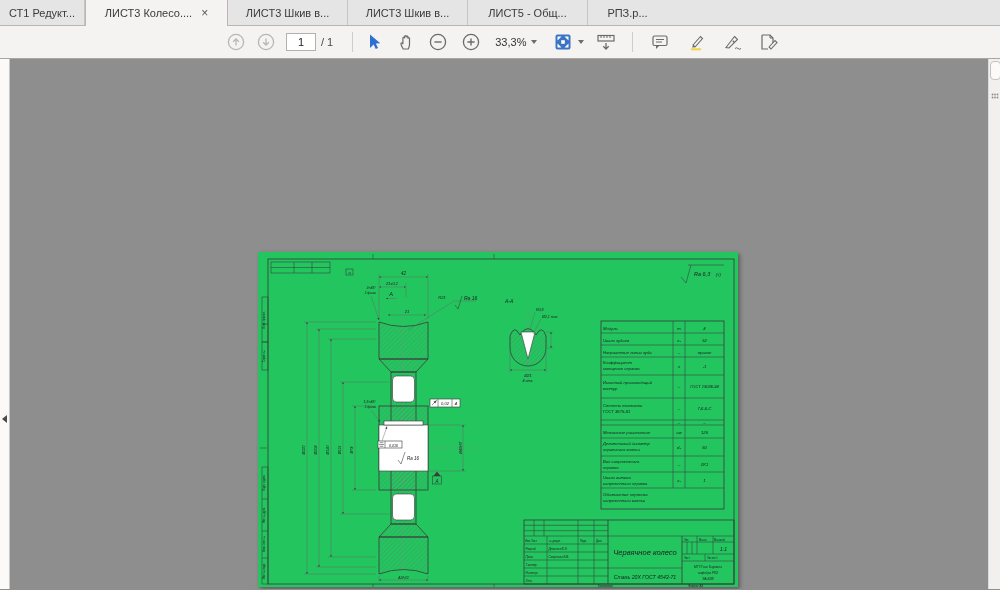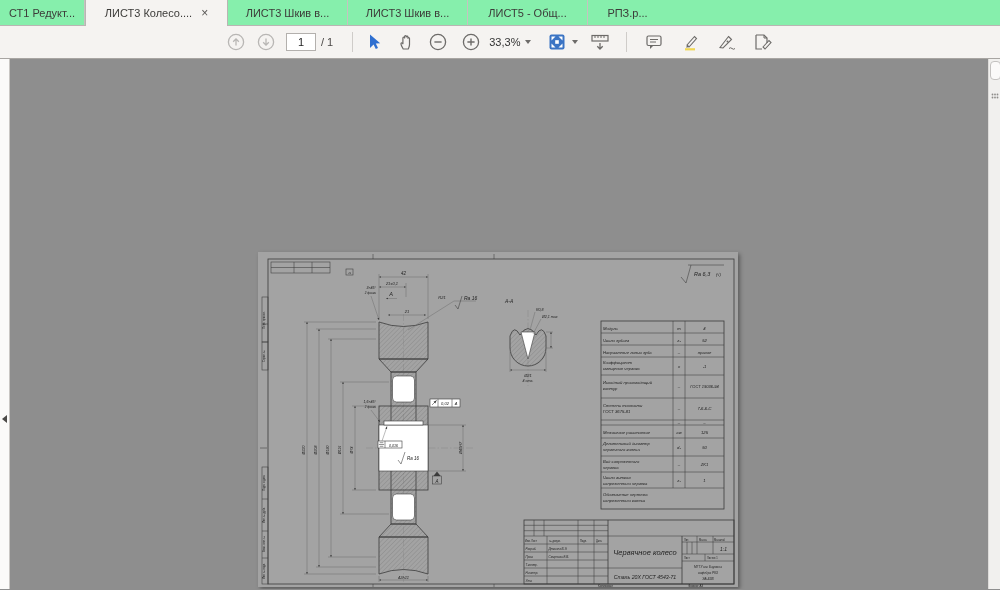--- a/index.html
+++ b/index.html
@@ -1,55 +1,55 @@
 <!DOCTYPE html>
 <html><head>
 <meta charset="utf-8">
 <style>
   html,body{margin:0;padding:0}
   body{width:1000px;height:590px;overflow:hidden;background:#8e8e8e;
        font-family:"Liberation Sans",sans-serif;-webkit-font-smoothing:antialiased}
 
   
-  .tabbar{height:26px;background:#86efac;display:flex;align-items:stretch;
+  .tabbar{height:26px;background:#e5e5e5;display:flex;align-items:stretch;
           border-bottom:1px solid #b9b6b3;box-sizing:border-box}
   .tab{display:flex;align-items:center;justify-content:center;font-size:11px;color:#3c3b39;
        border-right:1px solid #c6c3c0;box-sizing:border-box;white-space:nowrap;overflow:hidden;
        cursor:default;flex:none}
   .tab.active{background:#f5f3f1;border-left:1px solid #b9b6b3;border-right:1px solid #b9b6b3;
        margin-bottom:-1px}
   .tab .close{margin-left:9px;color:#5a5856;font-size:12px;line-height:1;cursor:pointer}
 
   
   .toolbar{height:33px;background:#f5f3f1;border-bottom:1px solid #a8a5a2;
            display:flex;align-items:center;padding-left:224px;box-sizing:border-box}
   .tbtn{display:flex;align-items:center;justify-content:center;width:24px;height:24px;flex:none;cursor:pointer}
   .sep{width:1px;height:20px;background:#cfccc9;margin:0 9px;flex:none}
   .pagebox{width:28px;height:16px;border:1px solid #b3b0ad;background:#fff;font-size:11px;
            text-align:center;color:#222;margin-left:8px;padding:0;font-family:"Liberation Sans",sans-serif}
   .pagetotal{font-size:11px;color:#4a4846;margin:0 10px 0 5px}
-  .zoomwrap{display:flex;align-items:center;margin-left:6px;cursor:pointer}
+  .zoomwrap{display:flex;align-items:center;margin-left:12px;cursor:pointer}
   .zoomtxt{font-size:11px;color:#333}
   .caret{width:0;height:0;border-left:3.5px solid transparent;border-right:3.5px solid transparent;
          border-top:4px solid #6d6b69;margin-left:5px}
 
   
   .content{position:relative;height:530px;background:#8e8e8e;overflow:hidden}
   .leftpane{position:absolute;left:0;top:0;width:10px;height:100%;background:#fbfaf9;
             border-right:1px solid #c9c6c3;box-sizing:border-box}
   .panearrow{position:absolute;left:2px;top:356px;width:0;height:0;cursor:pointer;
              border-top:4px solid transparent;border-bottom:4px solid transparent;
              border-right:5px solid #4c4a48}
   .scrollbar{position:absolute;right:0;top:0;width:12px;height:100%;background:#f1f0ee;
              border-left:1px solid #dedcda;box-sizing:border-box}
   .thumb{position:absolute;left:1px;top:2px;width:9px;height:17px;background:#fbfaf9;
          border:1px solid #c4c2c0;border-radius:4px;cursor:pointer}
   .dots{position:absolute;left:2px;top:27px}
 
-  .page{position:absolute;left:258px;top:193px;width:480px;height:335px;background:#a3a3a3;
+  .page{position:absolute;left:258px;top:193px;width:480px;height:335px;background:#22c55e;
         box-shadow:2px 2px 4px rgba(0,0,0,.35)}
   svg.draw{position:absolute;left:0;top:0}
 
   
   .ln{stroke:#3b3b3b;stroke-width:.8;fill:none}
   .ln2{stroke:#3b3b3b;stroke-width:.55;fill:none}
   .thin{stroke:#6a6a6a;stroke-width:.45;fill:none}
   .cl{stroke:#8a8a8a;stroke-width:.5;stroke-dasharray:7 2 1.5 2;fill:none}
   .ht{fill:url(#hatch);stroke:#3b3b3b;stroke-width:.8}
   .wh{fill:#fff;stroke:#3b3b3b;stroke-width:.6}

